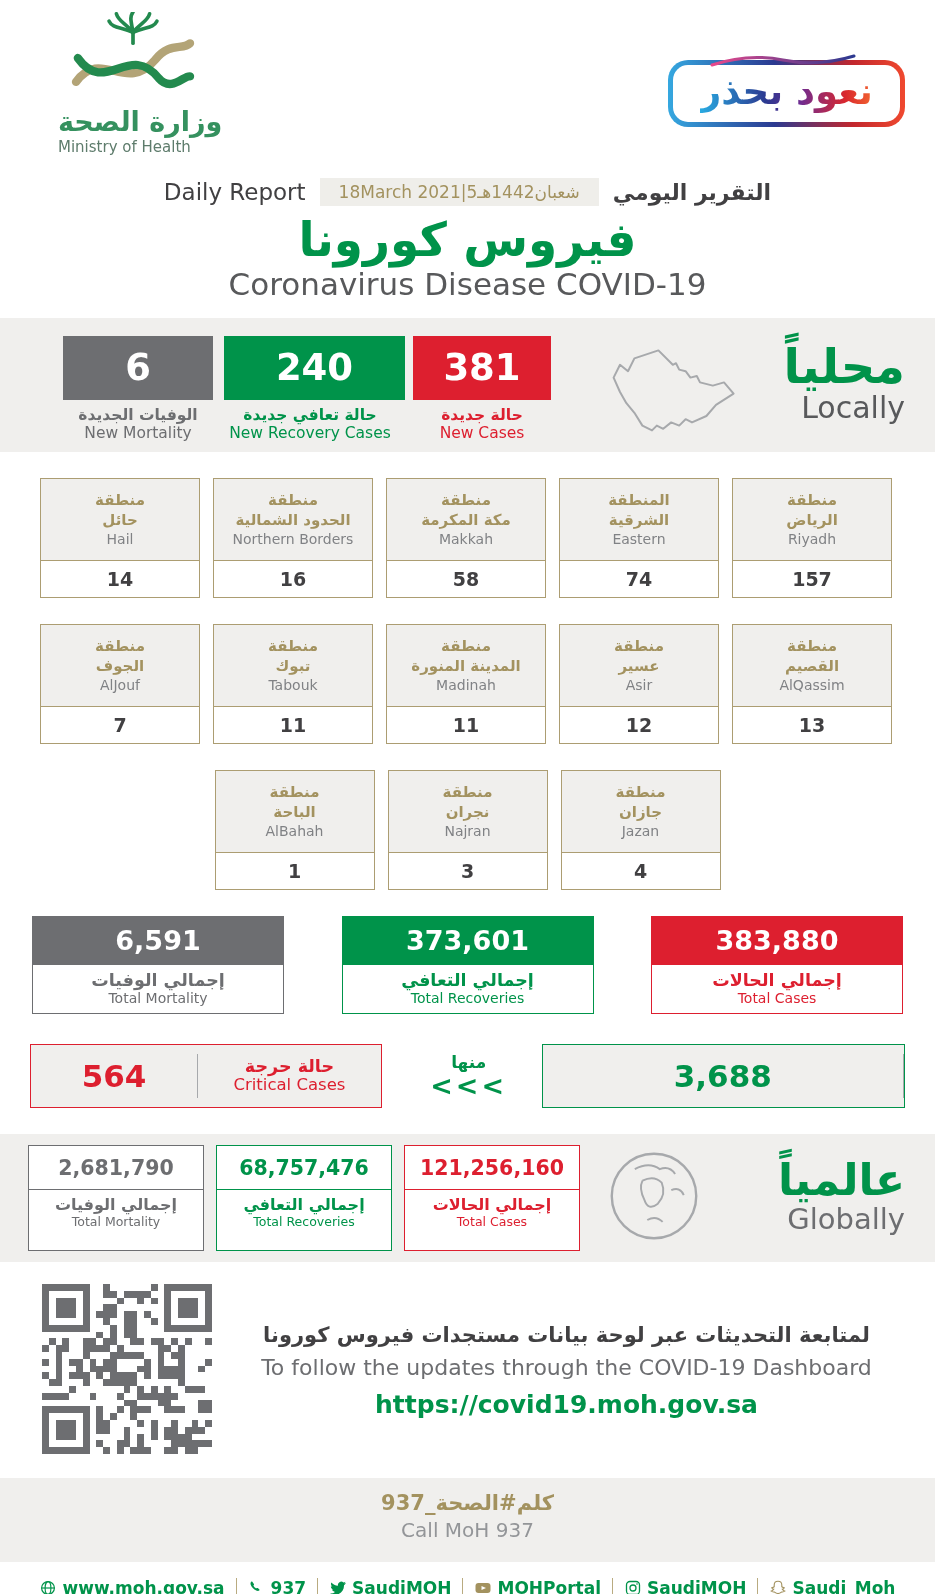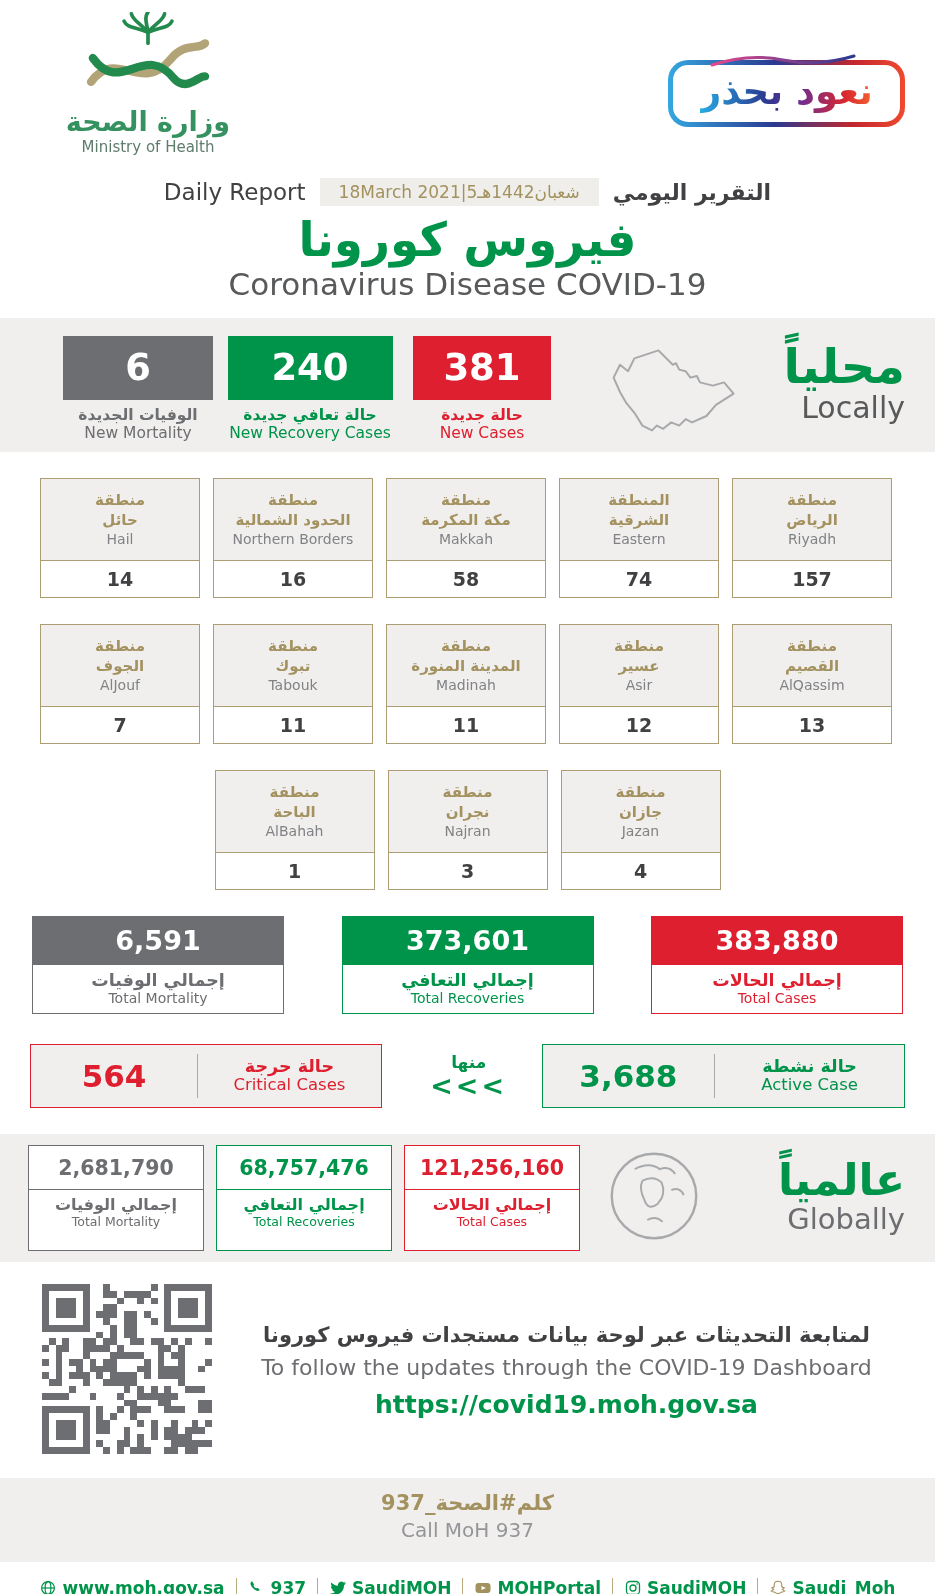--- a/index.html
+++ b/index.html
@@ -13,21 +13,21 @@
     --midgray:#808285;
   }
   *{box-sizing:border-box;}
   html,body{margin:0;padding:0;}
   body{
     width:935px;height:1594px;overflow:hidden;background:#fff;
     font-family:"DejaVu Sans","Liberation Sans",sans-serif;color:var(--dark);
   }
   
   .header{position:relative;height:178px;}
-  .logo{position:absolute;left:48px;top:12px;width:200px;text-align:center;}
+  .logo{position:absolute;left:58px;top:12px;width:200px;text-align:left;}
   .logo-ar{color:#35915f;font-size:27px;font-weight:bold;line-height:1.05;}
   .logo-en{color:#5e7c6c;font-size:15px;margin-top:2px;}
   .badge-wrap{position:absolute;right:30px;top:60px;}
   .badge-border{
     padding:5px;border-radius:20px;
     background:linear-gradient(90deg,#35a8e0,#2b3990 45%,#c2272d 78%,#f0492f);
   }
   .badge-inner{background:#fff;border-radius:15px;padding:8px 27px 12px;}
   .badge-text{
     font-size:37px;font-weight:bold;direction:rtl;line-height:1;
@@ -178,21 +178,21 @@
 
 <div class="band band-locally">
   <div class="stat">
     <div class="stat-box bg-gray" style="width:150px;">
         <span class="stat-num">6</span>
       </div>
     <div class="stat-ar c-gray">الوفيات الجديدة</div>
     <div class="stat-en c-gray">New Mortality</div>
   </div>
   <div class="stat">
-    <div class="stat-box bg-green" style="width:165px;">
+    <div class="stat-box bg-green" style="width:181px;">
         <span class="stat-num">240</span>
       </div>
     <div class="stat-ar c-green">حالة تعافي جديدة</div>
     <div class="stat-en c-green">New Recovery Cases</div>
   </div>
   <div class="stat">
     <div class="stat-box bg-red" style="width:138px;">
         <span class="stat-num">381</span>
       </div>
     <div class="stat-ar c-red">حالة جديدة</div>
@@ -355,24 +355,20 @@
       <div class="s-en c-red">Critical Cases</div>
     </div>
   </div>
   <div class="minha">
     <div class="minha-ar">منها</div>
     <div class="minha-arrows">&lt;&lt;&lt;</div>
   </div>
   <div class="status-box active-box">
     <div class="s-num c-green">3,688</div>
     <div class="vdiv"></div>
-    <div class="s-lbls">
-      <div class="s-ar c-green">حالة نشطة</div>
-      <div class="s-en c-green">Active Case</div>
-    </div>
   </div>
 </div>
 
 <div class="band band-globally">
   <div class="gstat b-gray">
     <div class="g-num c-gray">2,681,790</div>
     <div class="g-ar c-gray">إجمالي الوفيات</div>
     <div class="g-en c-gray">Total Mortality</div>
   </div>
   <div class="gstat b-green">

